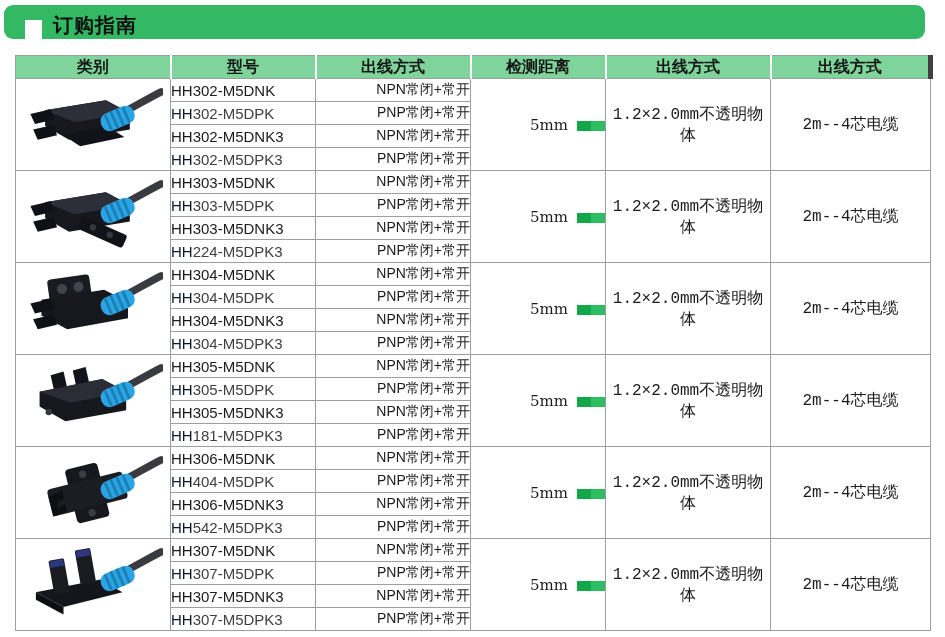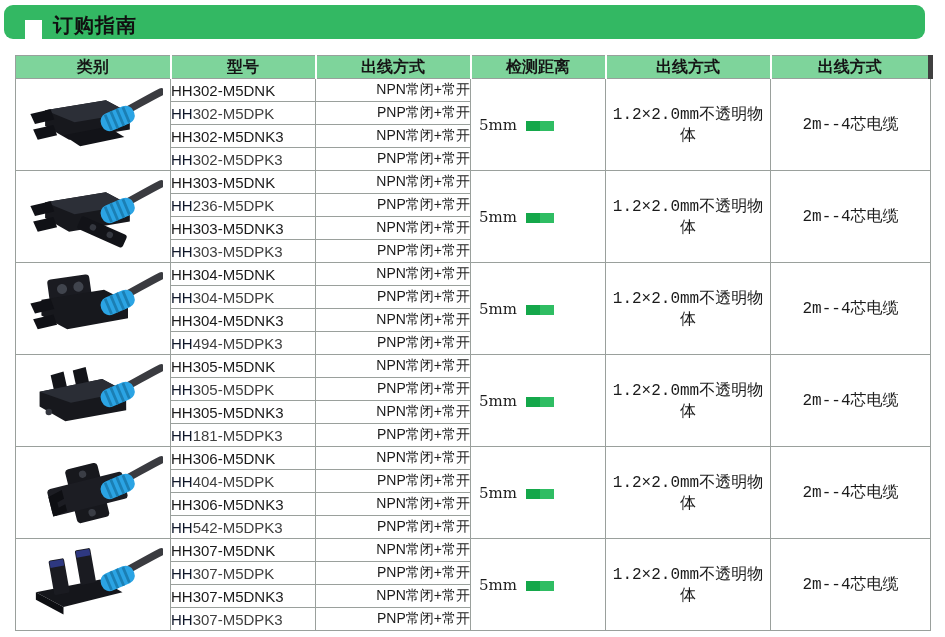--- a/index.html
+++ b/index.html
@@ -21,21 +21,21 @@
   .order-table th:first-child{border-left:1px solid #98a09c}
   .order-table th:last-child{border-right:5px solid #404040}
   .order-table td{border:1px solid #9aa09c;height:22px;padding:0;
                   font-size:14px;color:#1b1b1b;vertical-align:middle;background:#fff}
   td.model{text-align:left;font-size:15px}
   td.output{text-align:right;font-size:14px}
   .blue{color:#404040}
   .hh{color:#0f172a}
   td.cat{padding:2px 6px;text-align:center}
   td.cat svg{display:block;margin:0 auto}
-  td.dist{font-family:"DejaVu Serif",serif;font-size:15px;padding-left:8px;text-align:left}
+  td.dist{font-family:"DejaVu Serif",serif;font-size:15px;padding-left:8px;text-align:right}
   .bar{display:inline-block;width:28px;height:10px;margin-left:9px;vertical-align:-1px;
        background:linear-gradient(90deg,#14a74a 0%,#14a74a 50%,#2fbd63 50%,#2fbd63 100%)}
   td.obj,td.cableway{font-family:Liberation Mono, monospace;font-size:16px;text-align:center}
 </style>
 </head>
 <body>
 
 <div class="banner">
   <span class="sq"></span>
   <span class="title">订购指南</span>
@@ -113,29 +113,29 @@
             </g>
           </svg>
         </td>
         <td class="model">HH303-M5DNK</td>
         <td class="output">NPN常闭+常开</td>
         <td class="dist" rowspan="4"><span>5mm</span><span class="bar"></span></td>
         <td class="obj" rowspan="4">1.2×2.0mm不透明物体</td>
         <td class="cableway" rowspan="4">2m--4芯电缆</td>
       </tr>
       <tr>
-        <td class="model"><span class="hh">HH</span><span class="blue">236-M5DPK</span></td>
+        <td class="model"><span class="hh">HH</span><span class="blue">303-M5DPK</span></td>
         <td class="output blue">PNP常闭+常开</td>
       </tr>
       <tr>
         <td class="model">HH303-M5DNK3</td>
         <td class="output">NPN常闭+常开</td>
       </tr>
       <tr>
-        <td class="model"><span class="hh">HH</span><span class="blue">303-M5DPK3</span></td>
+        <td class="model"><span class="hh">HH</span><span class="blue">224-M5DPK3</span></td>
         <td class="output blue">PNP常闭+常开</td>
       </tr>
       <tr>
         <td class="cat" rowspan="4">
           <svg width="140" height="84" viewBox="0 0 152 88" xmlns="http://www.w3.org/2000/svg">
             <path d="M98 36 C118 26 134 16 150 8" stroke="#3a3b40" stroke-width="8" fill="none" stroke-linecap="round"></path>
             <g transform="rotate(-8 60 40)">
               <rect x="30" y="8" width="46" height="24" rx="4" fill="#1a1b21"></rect>
               <circle cx="45" cy="20" r="5.5" fill="#40444d"></circle>
               <circle cx="63" cy="20" r="5.5" fill="#40444d"></circle>
@@ -157,21 +157,21 @@
       </tr>
       <tr>
         <td class="model"><span class="hh">HH</span><span class="blue">304-M5DPK</span></td>
         <td class="output blue">PNP常闭+常开</td>
       </tr>
       <tr>
         <td class="model">HH304-M5DNK3</td>
         <td class="output">NPN常闭+常开</td>
       </tr>
       <tr>
-        <td class="model"><span class="hh">HH</span><span class="blue">494-M5DPK3</span></td>
+        <td class="model"><span class="hh">HH</span><span class="blue">304-M5DPK3</span></td>
         <td class="output blue">PNP常闭+常开</td>
       </tr>
       <tr>
         <td class="cat" rowspan="4">
           <svg width="140" height="84" viewBox="0 0 152 88" xmlns="http://www.w3.org/2000/svg">
             <path d="M98 36 C118 26 134 16 150 8" stroke="#3a3b40" stroke-width="8" fill="none" stroke-linecap="round"></path>
             <path d="M30 16 L44 12 L48 30 L34 34 Z" fill="#131419"></path>
             <path d="M54 11 L68 7 L72 25 L58 29 Z" fill="#131419"></path>
             <path d="M18 34 L86 20 L112 34 L112 54 L46 66 L18 50 Z" fill="#17181d"></path>
             <path d="M18 34 L86 20 L112 34 L52 46 Z" fill="#2a2d35"></path>

